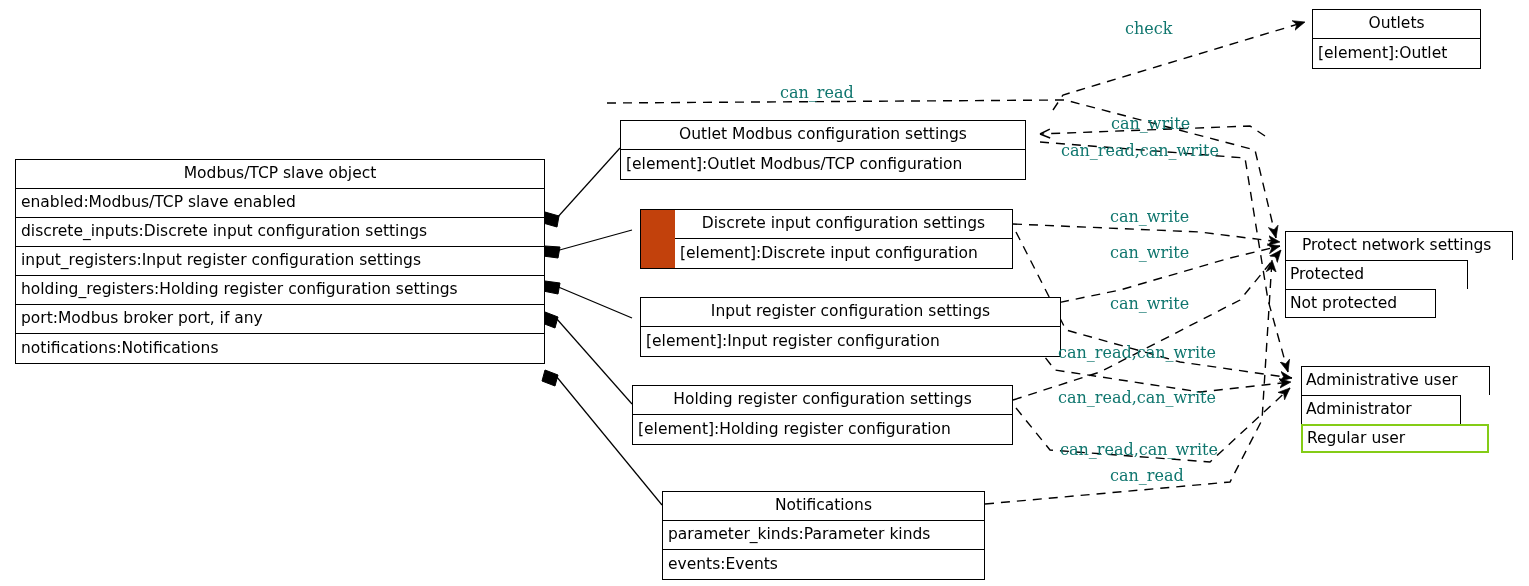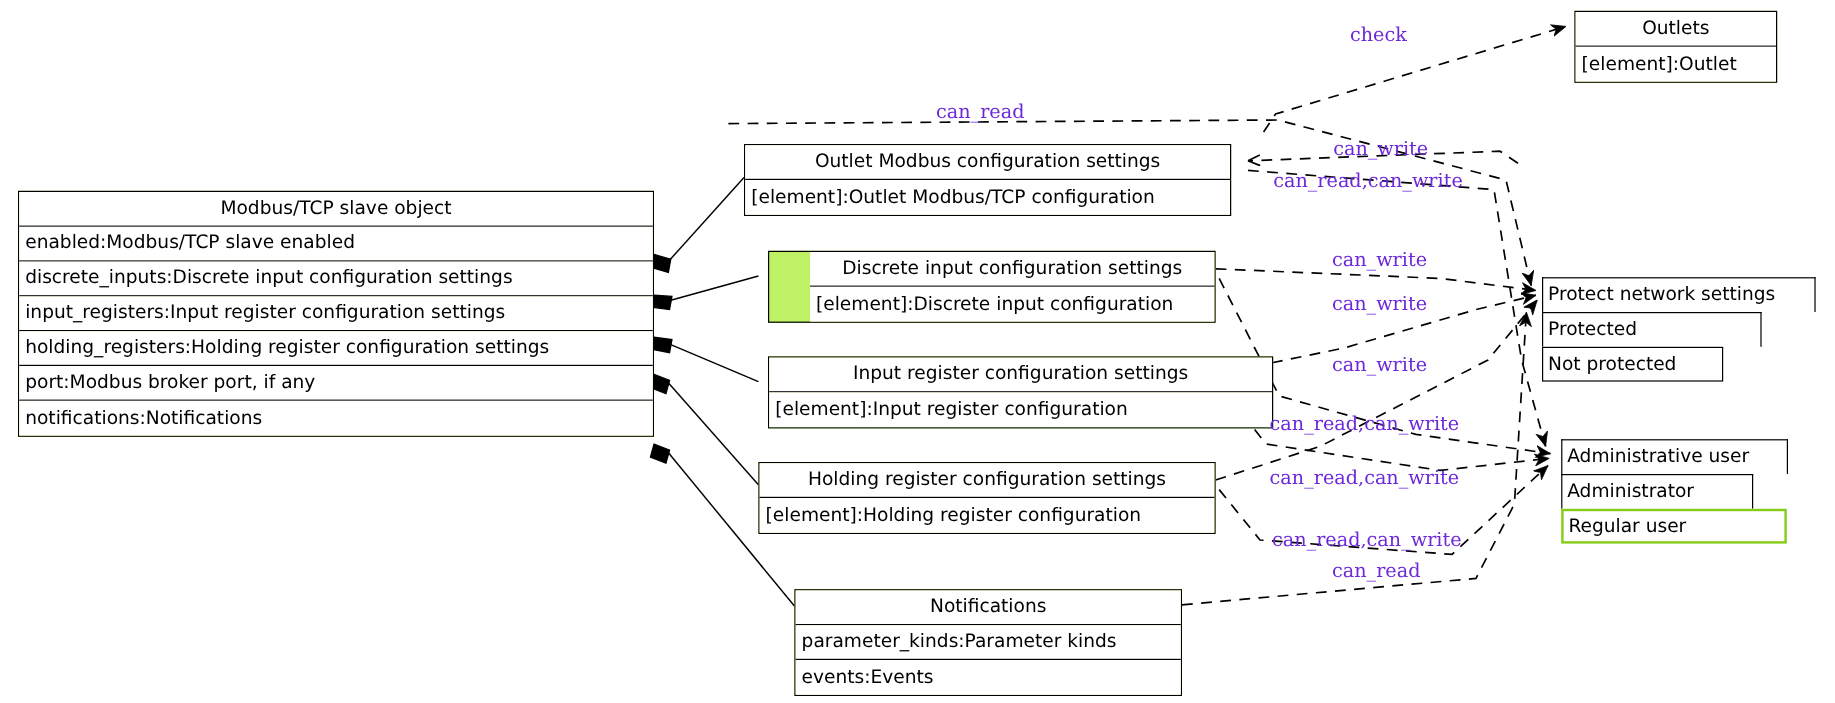--- a/index.html
+++ b/index.html
@@ -13,21 +13,21 @@
   }
   svg#wires{
     position:absolute;
     left:0; top:0;
     width:1529px; height:586px;
     overflow:visible;
   }
   .uml-box{
     position:absolute;
     box-sizing:border-box;
-    background:#bef264;
+    background:#c2410c;
     border:1px solid #000000;
     z-index:5;
   }
   .uml-row{
     box-sizing:border-box;
     border-bottom:1px solid #000000;
     background:#ffffff;
     font-family:"DejaVu Sans", sans-serif;
     font-size:15.5px;
     line-height:1;
@@ -40,21 +40,21 @@
   }
   .uml-row:last-child{ border-bottom:none; }
   .uml-row.title{ justify-content:center; padding:0 6px; }
   .uml-row.attr{ justify-content:flex-start; padding-left:5px; padding-right:5px; }
   .short-row{ box-sizing:border-box; }
   .edge-label{
     position:absolute;
     font-family:"DejaVu Serif", serif;
     font-size:16px;
     line-height:1;
-    color:#6d28d9;
+    color:#0f766e;
     white-space:nowrap;
     background:transparent;
     z-index:6;
   }
 </style>
 </head>
 <body>
 
 <div id="stage">
 
@@ -144,21 +144,21 @@
     <div class="uml-row attr">parameter_kinds:Parameter kinds</div>
     <div class="uml-row attr">events:Events</div>
   </div>
 
   <div class="uml-box" style="left:1312px; top:9px; width:169px;">
     <div class="uml-row title">Outlets</div>
     <div class="uml-row attr">[element]:Outlet</div>
   </div>
 
   <div style="position:absolute; left:1285px; top:231px; z-index:5;">
-    <div class="uml-row title short-row" style="width:228px; border:1px solid #000; border-bottom:none; justify-content:flex-start; padding-left:4px;">Protect network settings</div>
+    <div class="uml-row title short-row" style="width:228px; border:1px solid #000; border-bottom:none; justify-content:flex-start; padding-left:16px;">Protect network settings</div>
     <div class="uml-row attr short-row" style="width:183px; border:1px solid #000; border-bottom:none; padding-left:4px;">Protected</div>
     <div class="uml-row attr short-row" style="width:151px; border:1px solid #000; padding-left:4px;">Not protected</div>
   </div>
 
   <div style="position:absolute; left:1301px; top:366px; z-index:5;">
     <div class="uml-row title short-row" style="width:189px; border:1px solid #000; border-bottom:none; justify-content:flex-start; padding-left:4px;">Administrative user</div>
     <div class="uml-row attr short-row" style="width:160px; border:1px solid #000; border-bottom:none; padding-left:4px;">Administrator</div>
     <div class="uml-row attr short-row" style="width:188px; border:2px solid #84cc16; padding-left:4px;">Regular user</div>
   </div>
 

